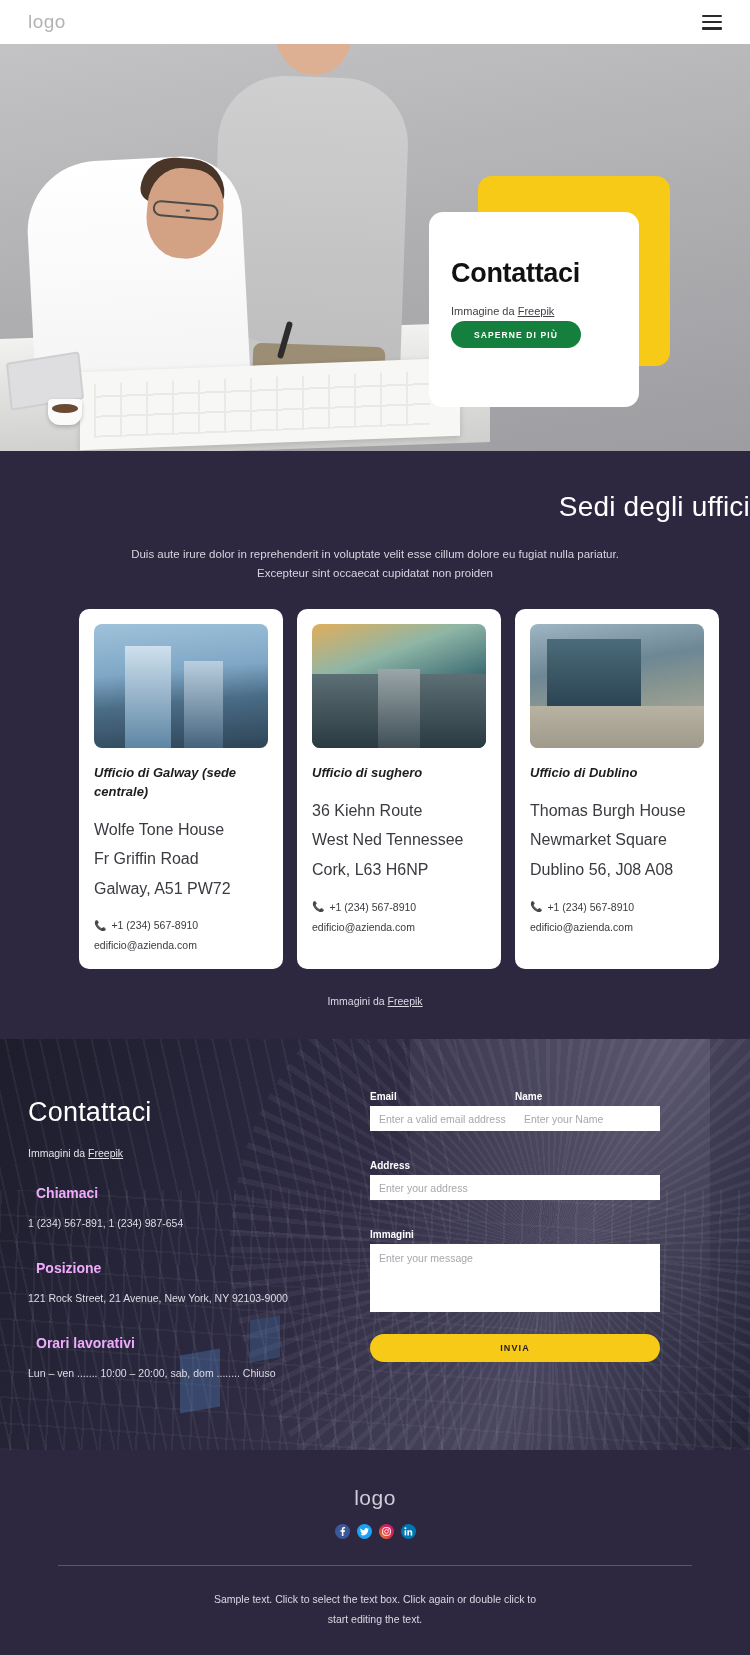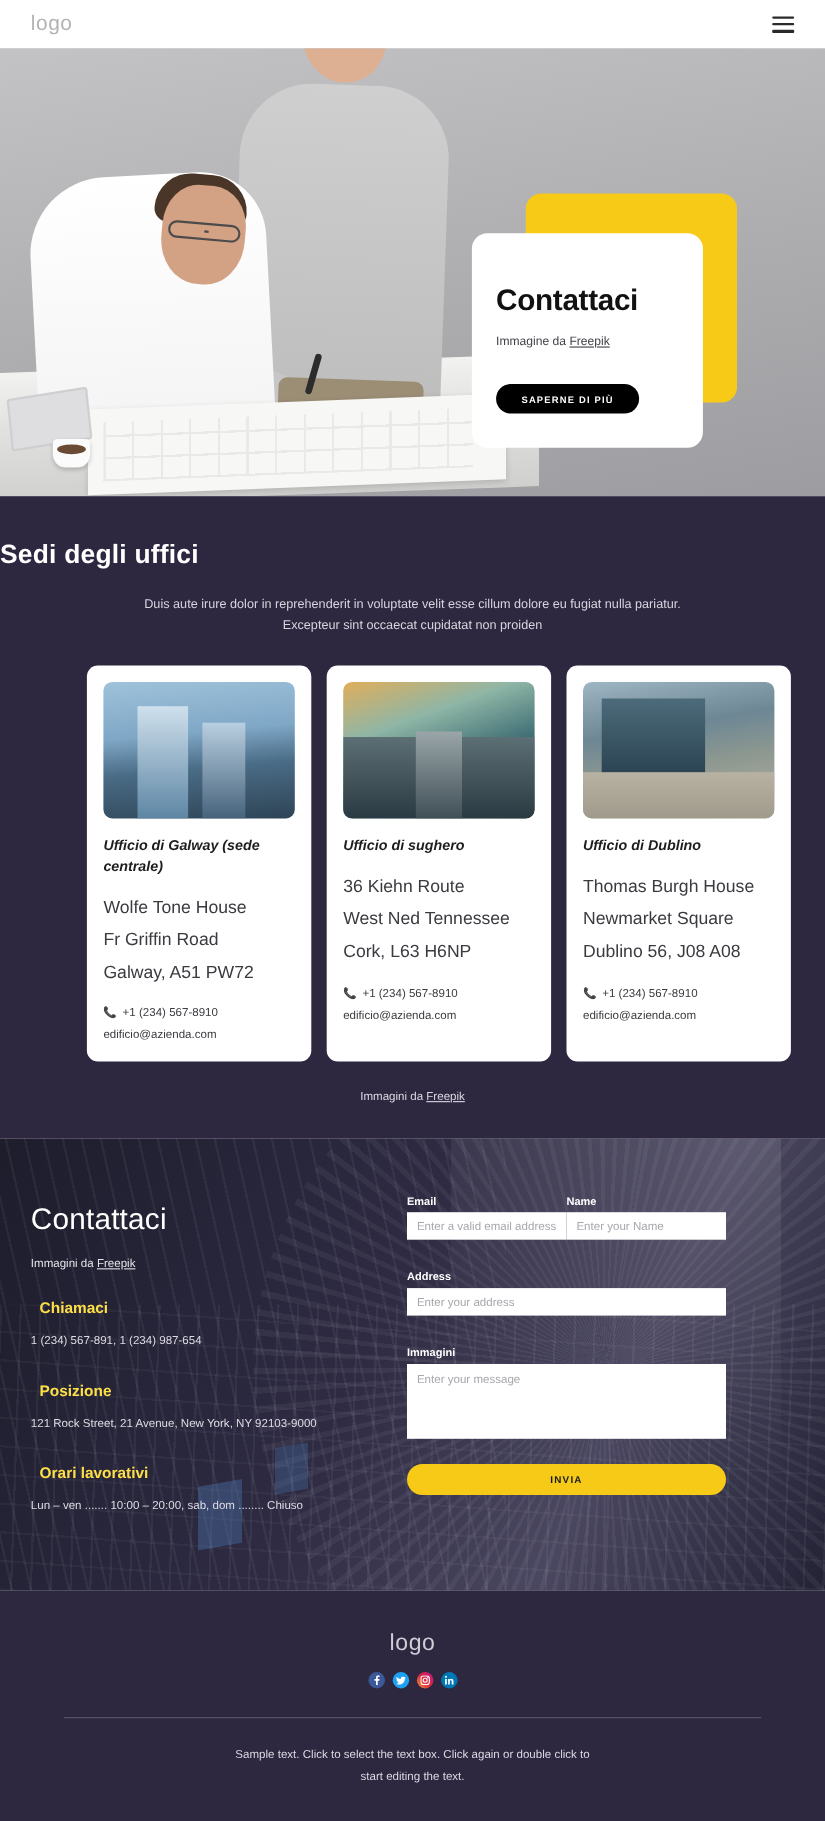--- a/index.html
+++ b/index.html
@@ -126,37 +126,37 @@
   }
   .hero-card h1 {
     font-size: 27px; font-weight: 700; color:#111; letter-spacing:-.3px;
   }
   .hero-credit {
     margin-top: 16px; font-size: 11px; color:#3f3f46;
   }
   .hero-credit a { color:#3f3f46; text-decoration: underline; }
   .btn-dark {
     display:inline-flex; align-items:center; justify-content:center;
-    margin-top: 32px;
+    margin-top: 4px;
     width: 130px; height: 27px;
-    background: #000000; color:#fff;
+    background: #15803d; color:#fff;
     border-radius: 14px; border:none;
     font-size: 8.5px; font-weight: 700; letter-spacing: 1.1px;
     font-family:"Liberation Sans", sans-serif;
     cursor: pointer;
   }
 
   
   .offices {
     background: #2d2740;
     padding: 40px 0 32px;
   }
   .offices h2 {
-    text-align:left; color:#fff; font-weight: 700;
-    font-size: 24px; letter-spacing: .2px;
+    text-align:right; color:#fff; font-weight: 400;
+    font-size: 28px; letter-spacing: .2px;
   }
   .offices-sub {
     margin: 22px auto 0;
     width: 560px; text-align:center;
     color:#d7d5de; font-size: 11.5px; line-height: 1.65;
   }
   .cards {
     display:flex; gap: 14px; justify-content:center;
     margin-top: 26px;
     margin-left: 48px;
@@ -234,21 +234,21 @@
 
   .contact-inner { position:relative; display:flex; padding: 0 28px; }
   .contact-left { width: 330px; padding-top: 14px; }
   .contact-left h2 {
     color:#fff; font-size: 27px; font-weight: 400; letter-spacing:.2px;
   }
   .left-credit { margin-top: 19px; font-size: 10.5px; color:#e3e1e9; }
   .left-credit a { color:#e3e1e9; text-decoration: underline; }
   .info-block { margin-top: 26px; }
   .info-block h4 {
-    color:#fde047; font-size: 14px; font-weight: 700; padding-left: 8px;
+    color:#f0abfc; font-size: 14px; font-weight: 700; padding-left: 8px;
   }
   .info-block p {
     margin-top: 13px; color:#dedce6; font-size: 10.5px; line-height: 1.9;
   }
 
   .contact-form { width: 290px; margin-left: 12px; padding-top: 8px; }
   .form-row { display:flex; }
   .field { flex: 1; }
   .field label {
     display:block; color:#ffffff; font-size: 10px; font-weight: 700;

